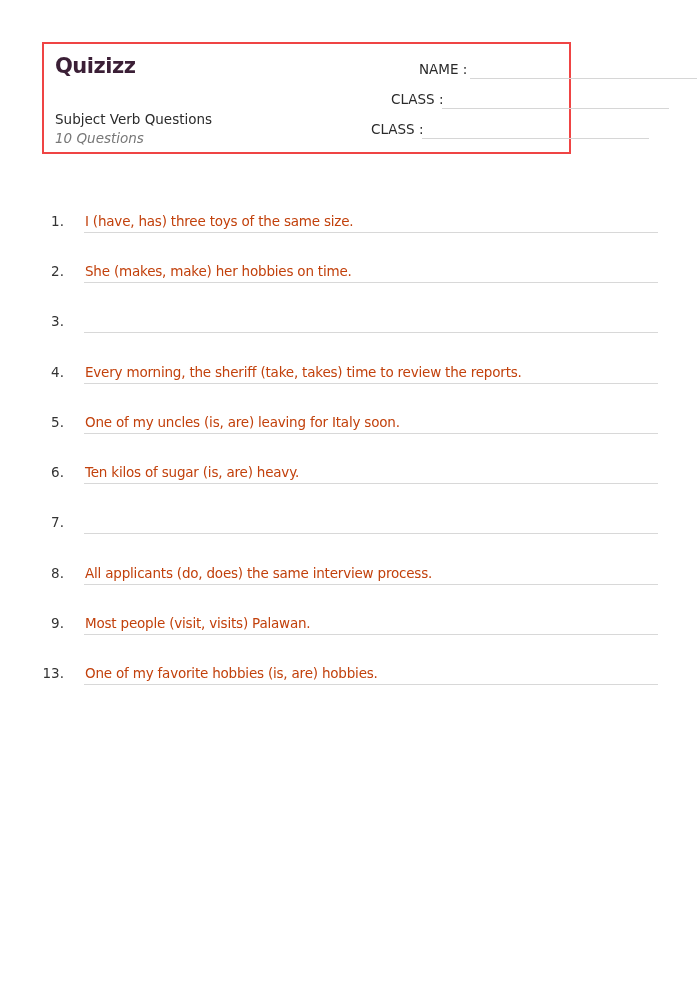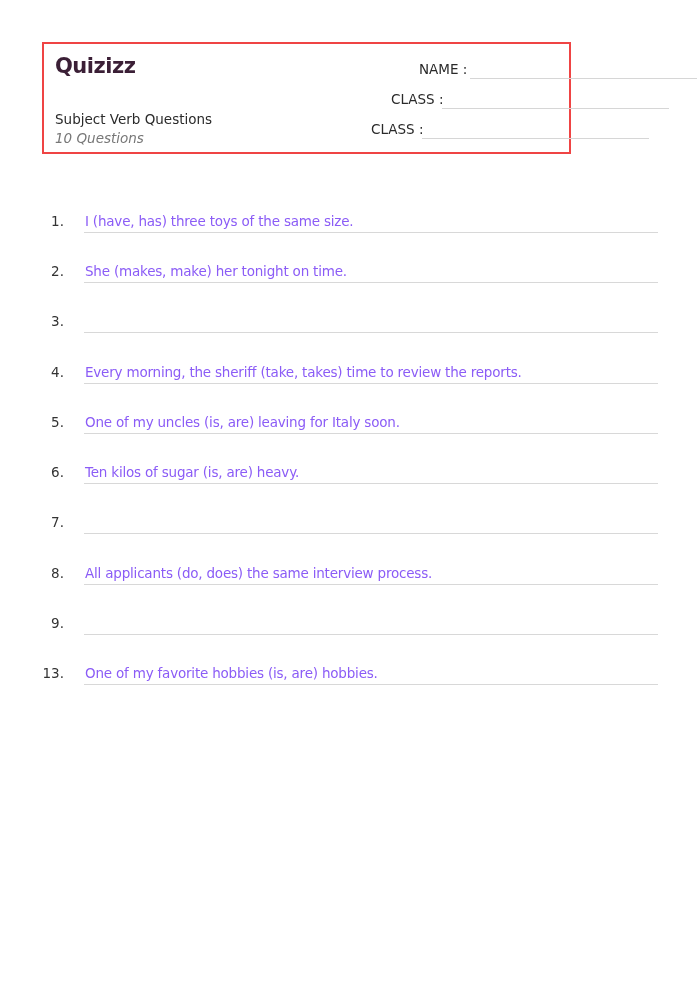--- a/index.html
+++ b/index.html
@@ -82,21 +82,21 @@
       text-align: right;
       top: 0;
       font-size: 13.5px;
       color: #333333;
     }
     .q-text {
       position: absolute;
       left: 43px;
       top: 0;
       font-size: 13.5px;
-      color: #8b5cf6;
+      color: #c2410c;
       white-space: nowrap;
       letter-spacing: -0.2px;
     }
     .q-line {
       position: absolute;
       left: 42px;
       right: 0;
       top: 19px;
       border-bottom: 1px solid #d8d8d8;
     }
@@ -123,21 +123,21 @@
   </div>
 </div>
 
 <div class="question" style="top:213px;">
   <span class="q-num">1.</span>
   <span class="q-text">I (have, has) three toys of the same size.</span>
   <span class="q-line"></span>
 </div>
 <div class="question" style="top:263px;">
   <span class="q-num">2.</span>
-  <span class="q-text">She (makes, make) her tonight on time.</span>
+  <span class="q-text">She (makes, make) her hobbies on time.</span>
   <span class="q-line"></span>
 </div>
 <div class="question" style="top:313px;">
   <span class="q-num">3.</span>
   <span class="q-line"></span>
 </div>
 <div class="question" style="top:364px;">
   <span class="q-num">4.</span>
   <span class="q-text">Every morning, the sheriff (take, takes) time to review the reports.</span>
   <span class="q-line"></span>
@@ -156,19 +156,20 @@
   <span class="q-num">7.</span>
   <span class="q-line"></span>
 </div>
 <div class="question" style="top:565px;">
   <span class="q-num">8.</span>
   <span class="q-text">All applicants (do, does) the same interview process.</span>
   <span class="q-line"></span>
 </div>
 <div class="question" style="top:615px;">
   <span class="q-num">9.</span>
+  <span class="q-text">Most people (visit, visits) Palawan.</span>
   <span class="q-line"></span>
 </div>
 <div class="question" style="top:665px;">
   <span class="q-num">13.</span>
   <span class="q-text">One of my favorite hobbies (is, are) hobbies.</span>
   <span class="q-line"></span>
 </div>
 
 </body></html>

